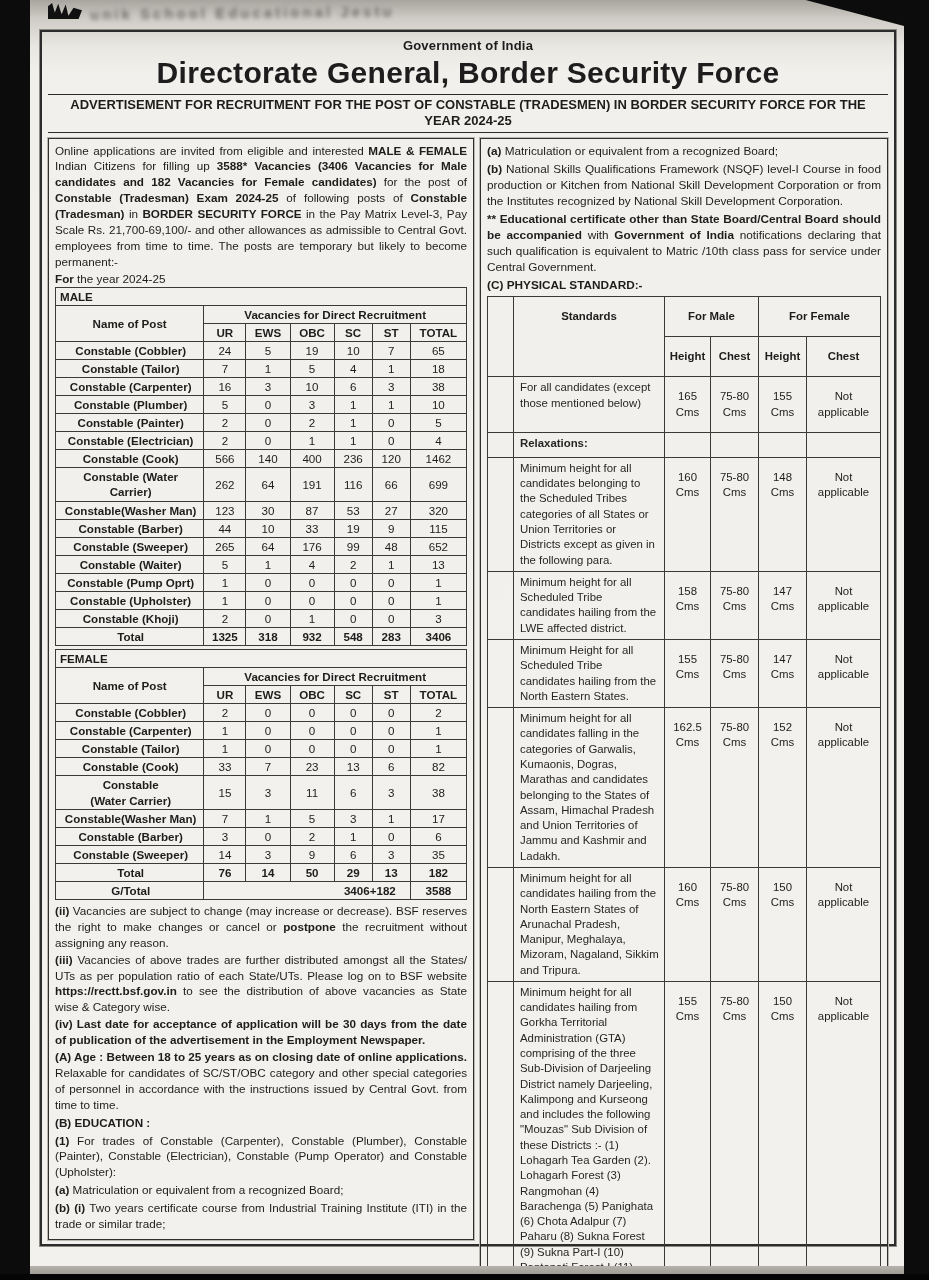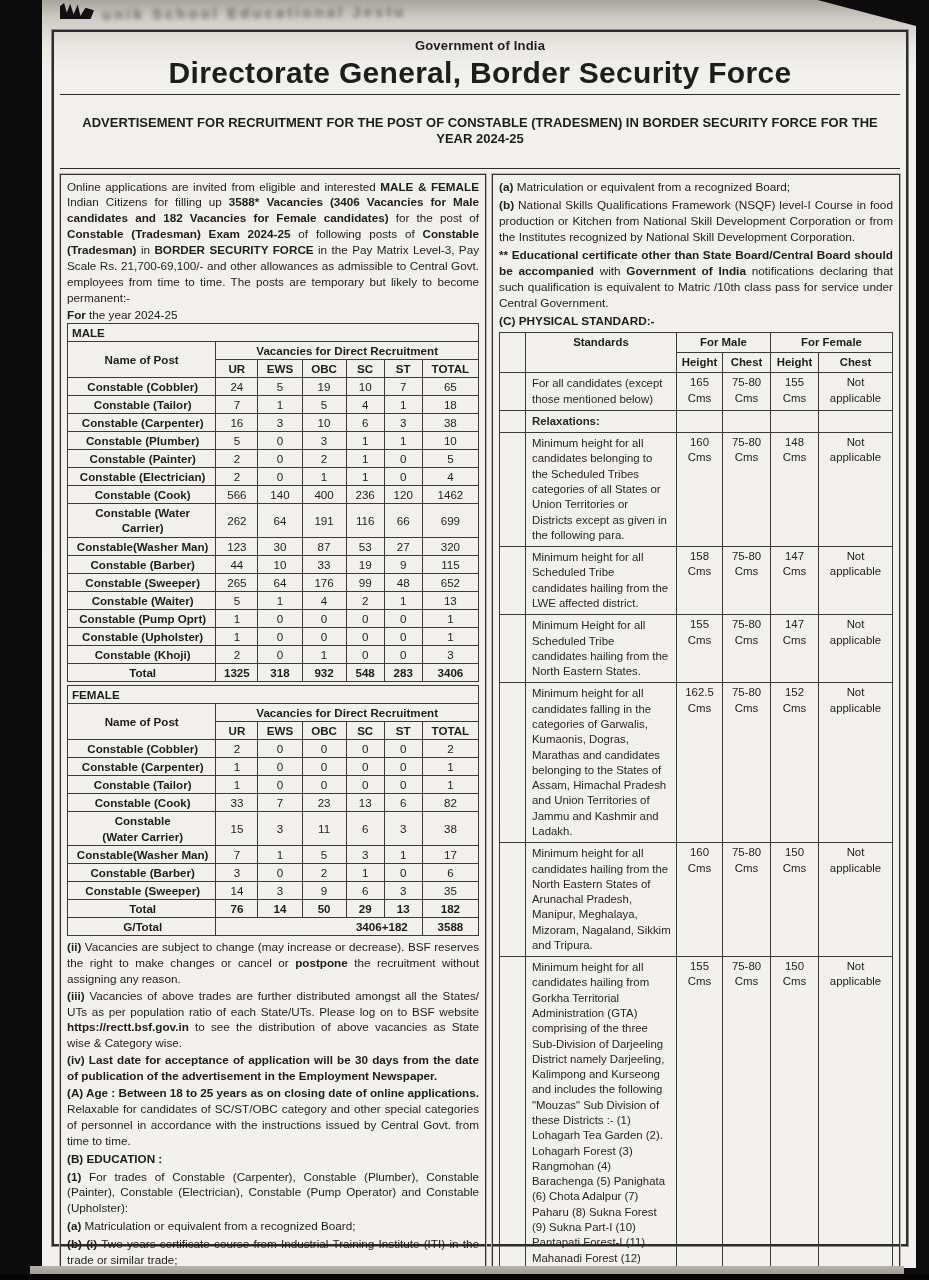--- a/index.html
+++ b/index.html
@@ -1,20 +1,20 @@
 <!DOCTYPE html>
 <html><head>
 <meta charset="utf-8">
 <style>
   * { margin:0; padding:0; box-sizing:border-box; }
   html,body { width:929px; }
   body { background:#0c0c0c; font-family:"Liberation Sans","DejaVu Sans",sans-serif; color:#1d1d1d; }
   .page { position:relative; width:929px; height:1280px; background:#0c0c0c; overflow:hidden; }
   .paper {
-    position:absolute; left:42px; top:0; width:874px; height:1268px;
+    position:absolute; left:30px; top:0; width:874px; height:1268px;
     background:linear-gradient(180deg,#a8a59f 0px,#cecbc5 18px,#e9e7e2 46px,#f2f0ec 72px,#f3f1ed 100%);
     overflow:hidden;
   }
   .scan-smudge {
     position:absolute; top:2px; left:60px; width:700px; height:22px;
     color:#6f6c66; font-weight:700; font-size:15px; letter-spacing:3px;
     filter:blur(2px); transform:rotate(-0.6deg); white-space:nowrap; overflow:hidden;
   }
   .corner-wedge { position:absolute; top:0; right:0; width:120px; height:26px; background:#0c0c0c;
     clip-path:polygon(18% 0,100% 0,100% 100%); }
@@ -24,21 +24,21 @@
   .content {
     position:absolute; left:10px; right:8px; top:30px; bottom:22px;
     border:2px solid #2c2c2c; background:transparent; padding:4px 6px 4px 6px;
     box-shadow:0 0 0 1px #8d8a84;
   }
   .hdr { text-align:center; padding-top:2px; }
   .hdr .gov { font-size:13px; font-weight:700; letter-spacing:.2px; }
   .hdr .title { font-size:30px; font-weight:800; letter-spacing:.3px; margin-top:3px;
     font-stretch:condensed; }
   .adline { font-size:13px; font-weight:700; text-align:center; line-height:1.25;
-    border-top:1.5px solid #2c2c2c; border-bottom:1.5px solid #2c2c2c; padding:20px 4px; margin-top:4px; }
+    border-top:1.5px solid #2c2c2c; border-bottom:1.5px solid #2c2c2c; padding:2px 4px; margin-top:4px; }
 
   .cols { display:flex; gap:6px; margin-top:5px; align-items:flex-start; }
   .col-left  { width:426px; flex:none; border:1.5px solid #2f2f2f; box-shadow:0 0 0 1px #b9b6b0; padding:4px 6px 5px 6px; }
   .col-right { flex:1; }
 
   .para { font-size:11.7px; line-height:1.36; text-align:justify; margin-bottom:2px; }
   .para b, .rich-b { font-weight:700; }
   .year-line { font-size:11.7px; margin:1px 0 2px 0; }
 
   table.vac { width:100%; border-collapse:collapse; table-layout:fixed; margin-bottom:3px;padding-left:28px; }
@@ -50,21 +50,21 @@
   table.vac tr.bold-row td { font-weight:700; }
   table.vac tfoot td { font-weight:700; }
   table.vac tfoot td.merged { text-align:right; padding-right:14px; }
 
   .notes .para { margin-bottom:1px; }
 
   .rbox { border:1.5px solid #2f2f2f; box-shadow:0 0 0 1px #b9b6b0; padding:4px 6px 0 6px; }
   .rbox .para { font-size:11.8px; }
 
   table.ps { width:100%; border-collapse:collapse; table-layout:fixed; margin-top:3px; }
-  table.ps th, table.ps td { border:1px solid #3a3a3a; font-size:11.4px; line-height:1.34; padding:2px 3px; vertical-align:top; }
+  table.ps th, table.ps td { border:1px solid #3a3a3a; font-size:11.4px; line-height:1.34; padding:12px 3px; vertical-align:top; }
   table.ps thead th { font-weight:700; text-align:center; }
   table.ps td.ps-idx { width:26px; }
   table.ps td.ps-text { text-align:left; padding:3px 5px 3px 6px; color:#262626; }
   table.ps td.ps-val { text-align:center; width:46px; }
 
   .bottom-band { position:absolute; left:30px; bottom:0px; width:874px; height:14px;
     background:linear-gradient(180deg,#b5b2ac,#8f8c86); overflow:hidden; }
   .ref-num { position:absolute; left:44px; bottom:-6px; font-weight:800; font-style:italic; font-size:13px; color:#171717; letter-spacing:.5px; }
   .bottom-strip { position:absolute; left:0; bottom:0; width:929px; height:6px; background:#050505; }
 </style>

